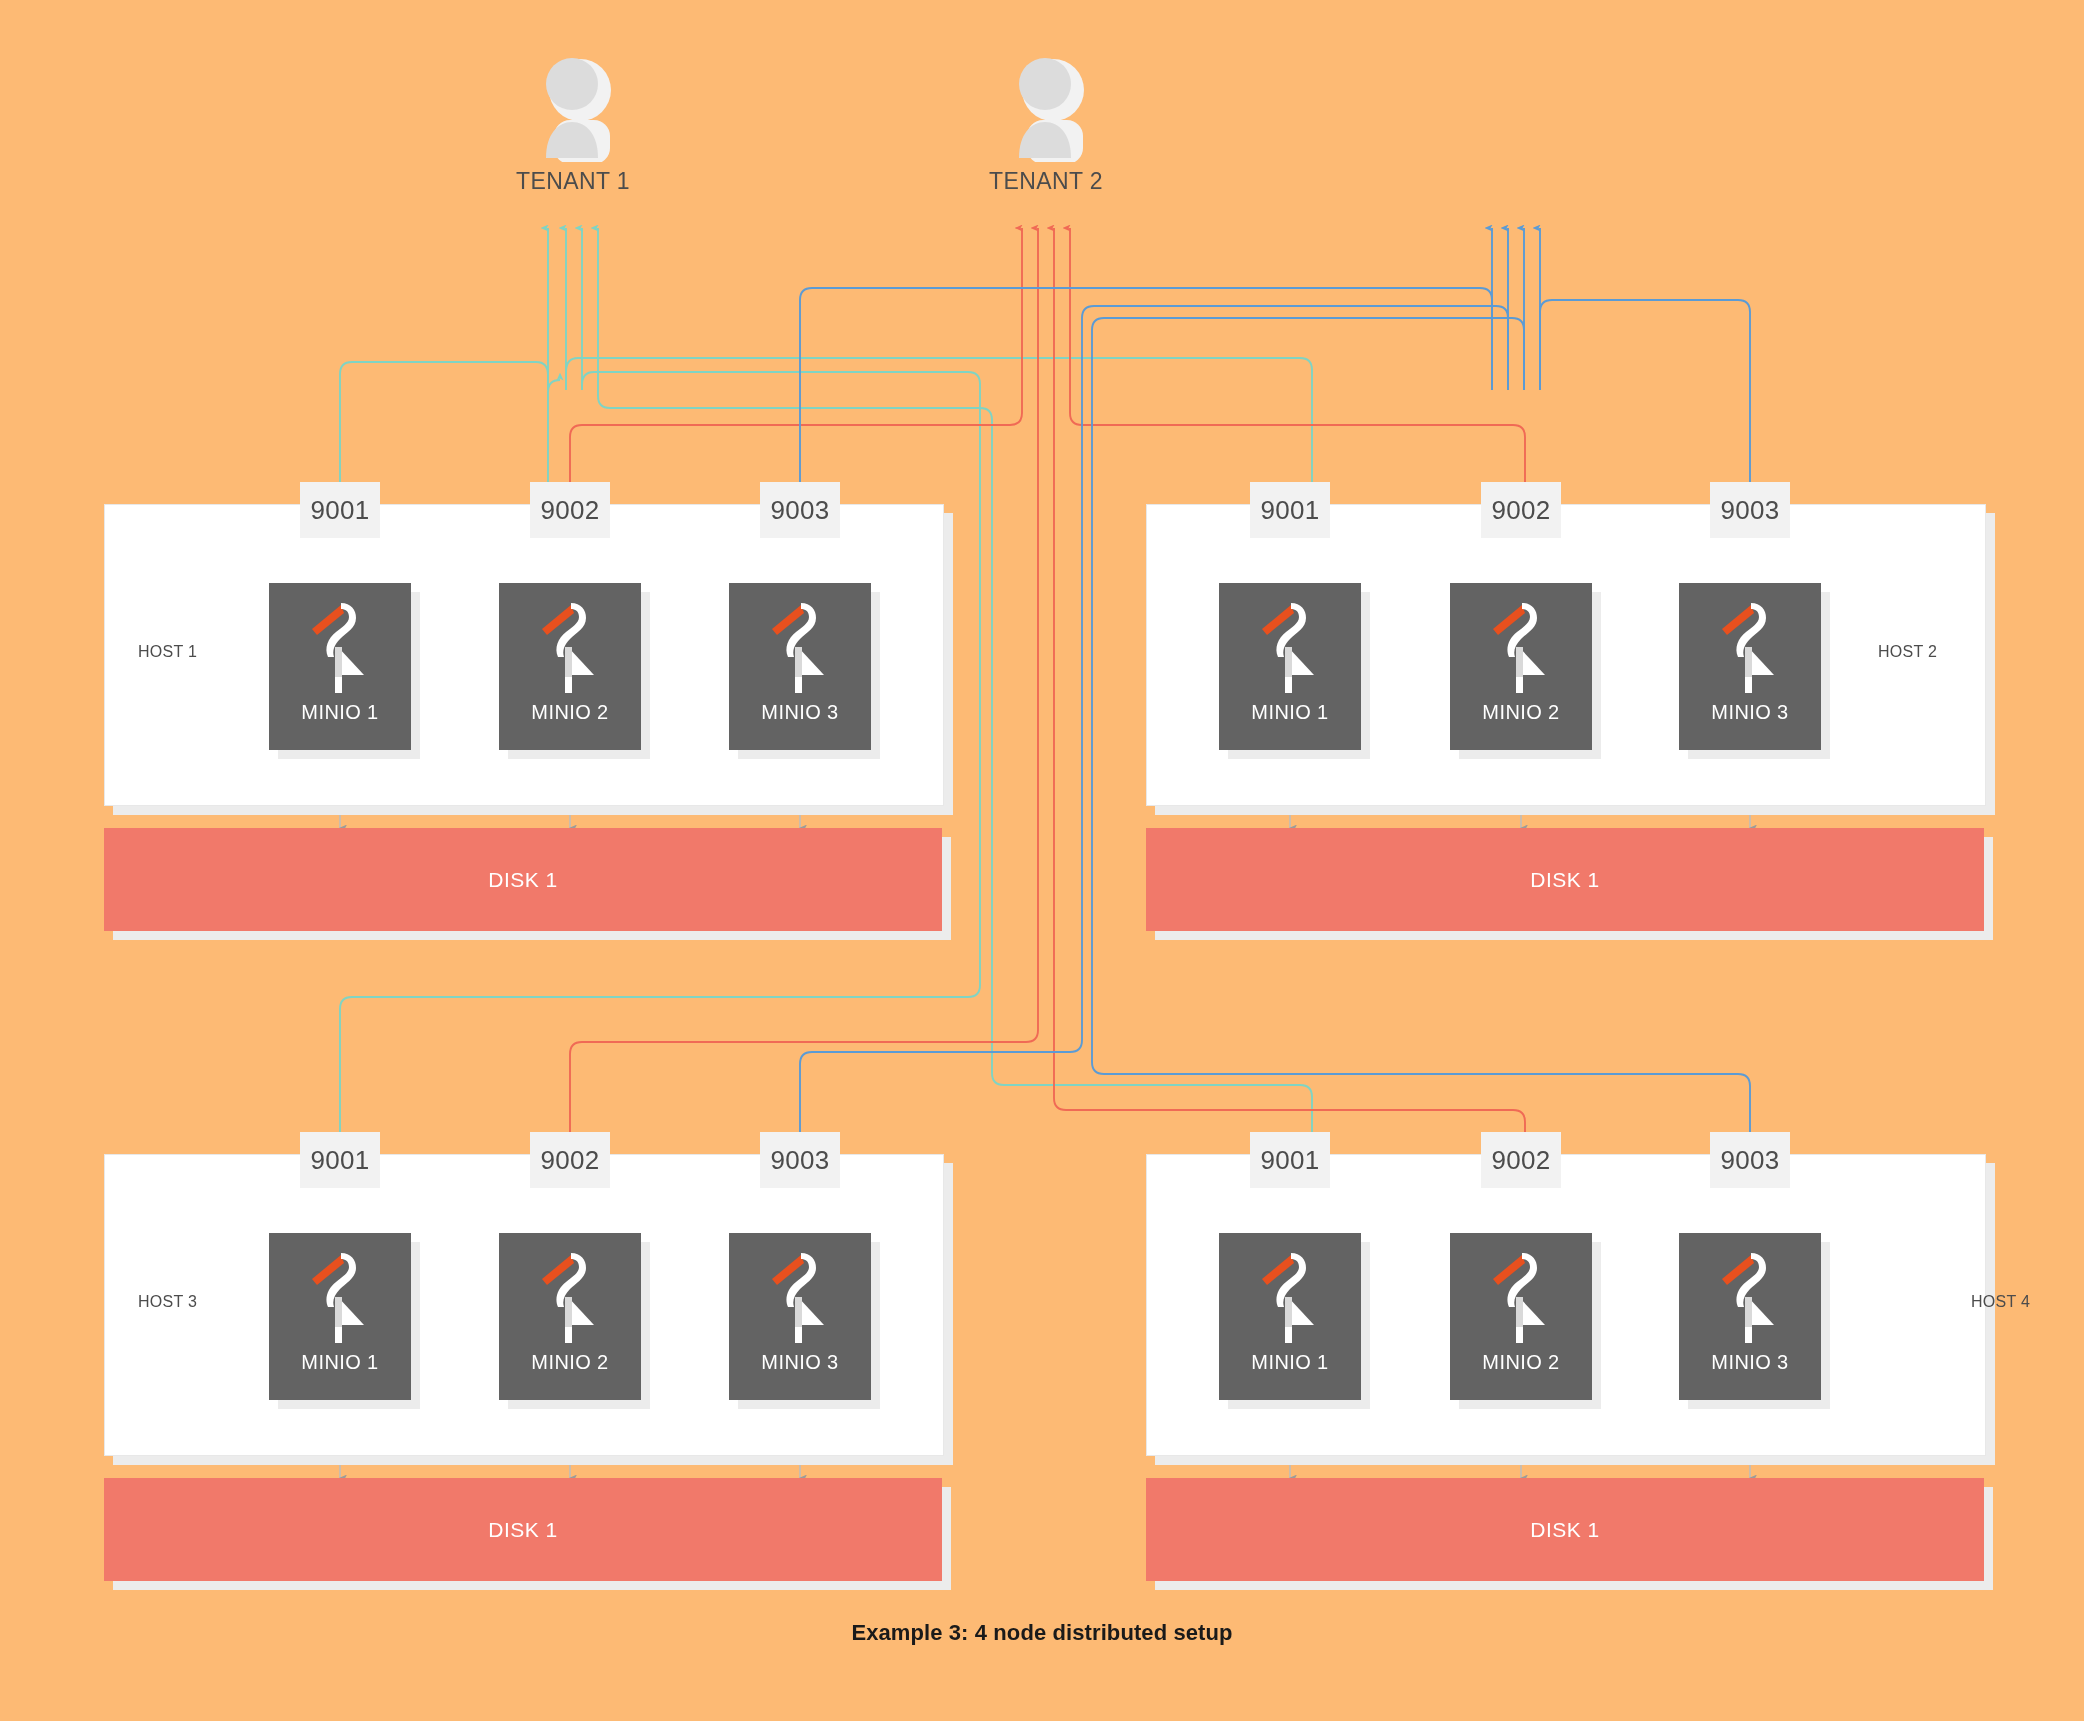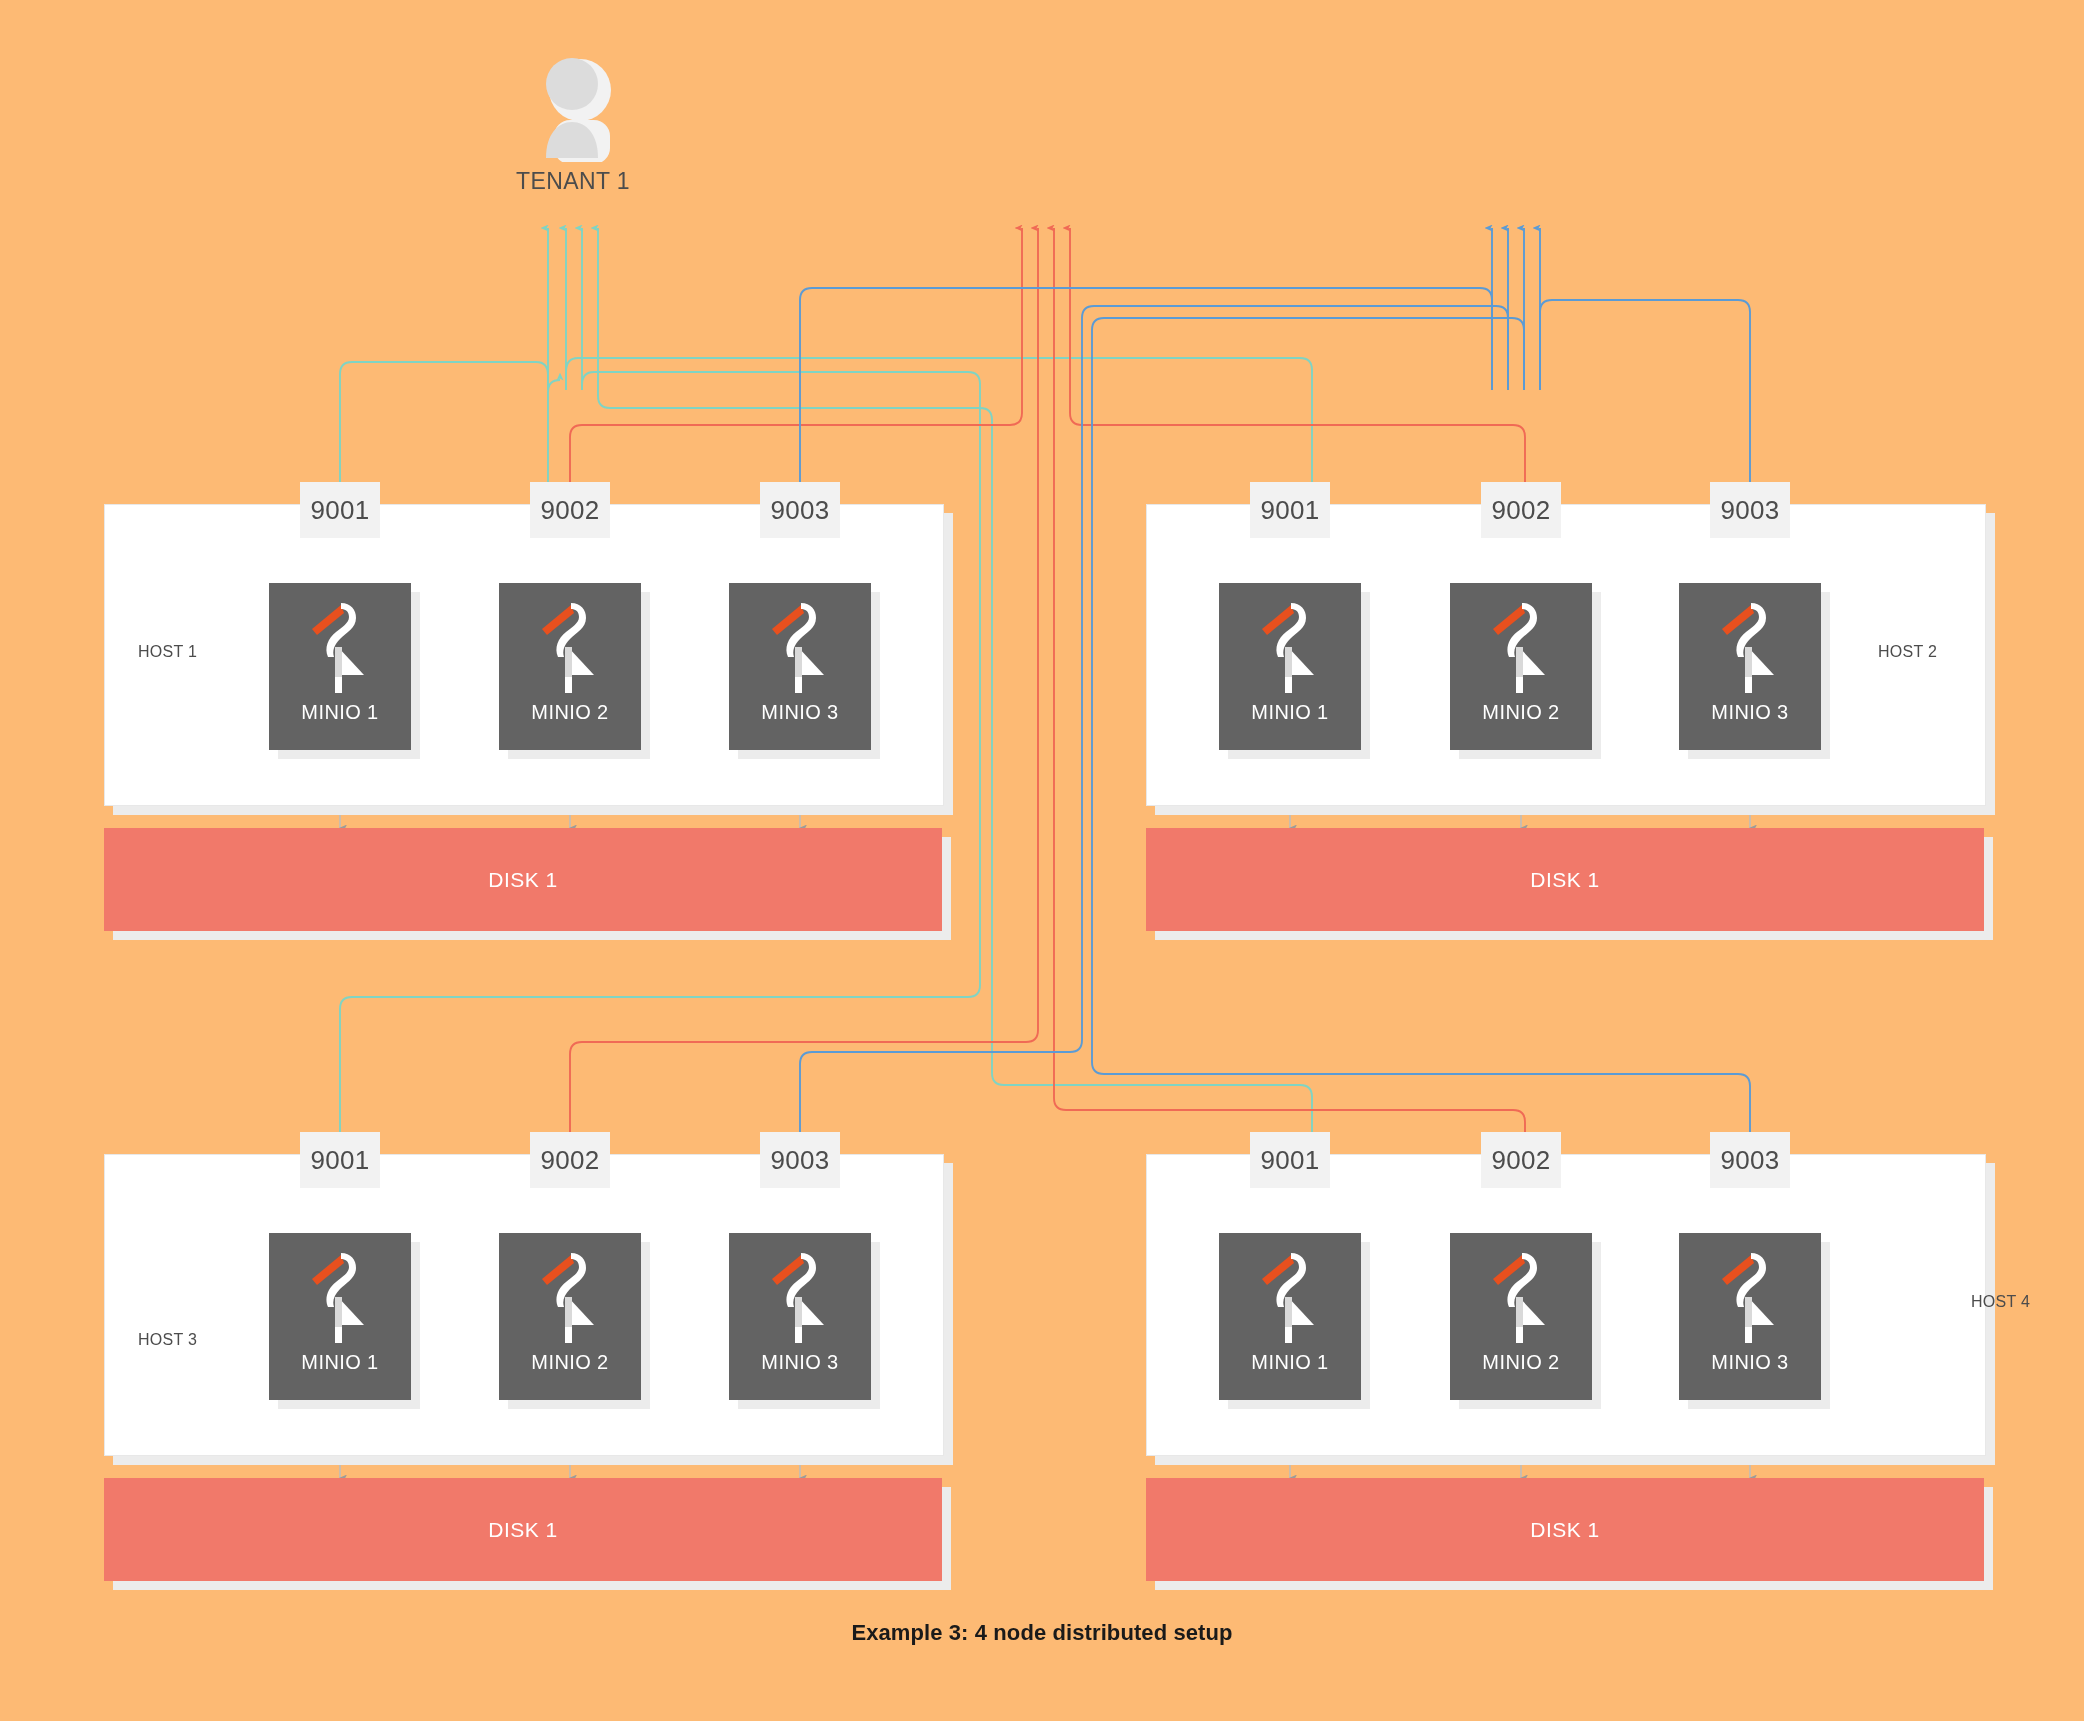--- a/index.html
+++ b/index.html
@@ -190,20 +190,31 @@
       <svg viewBox="0 0 90 110" width="90" height="110" xmlns="http://www.w3.org/2000/svg">
         <circle cx="52" cy="38" r="31" fill="#f2f2f2"></circle>
         <rect x="26" y="68" width="56" height="44" rx="16" fill="#f2f2f2"></rect>
         <circle cx="44" cy="32" r="26" fill="#dcdcdc"></circle>
         <path d="M18 106 C18 82 30 70 44 70 C58 70 70 82 70 106 Z" fill="#dcdcdc"></path>
       </svg>
     </div>
     <div class="t-label">TENANT 1</div>
   </div>
 
+  <div class="tenant" style="left:946px;top:52px;">
+    <div class="avatar">
+      <svg viewBox="0 0 90 110" width="90" height="110" xmlns="http://www.w3.org/2000/svg">
+        <circle cx="52" cy="38" r="31" fill="#f2f2f2"></circle>
+        <rect x="26" y="68" width="56" height="44" rx="16" fill="#f2f2f2"></rect>
+        <circle cx="44" cy="32" r="26" fill="#dcdcdc"></circle>
+        <path d="M18 106 C18 82 30 70 44 70 C58 70 70 82 70 106 Z" fill="#dcdcdc"></path>
+      </svg>
+    </div>
+    <div class="t-label">TENANT 2</div>
+  </div>
 
 
   <div class="host-box" style="left:104px;top:504px;width:838px;height:300px;"></div>
   <div class="host-label" style="left:138px;top:643px;">HOST 1</div>
 
   <div class="port" style="left:300px;top:482px;width:80px;height:56px;">9001</div>
   <div class="port" style="left:530px;top:482px;width:80px;height:56px;">9002</div>
   <div class="port" style="left:760px;top:482px;width:80px;height:56px;">9003</div>
 
   <div class="minio" style="left:269px;top:583px;width:142px;height:167px;">
@@ -293,21 +304,21 @@
       </svg>
     </div>
     <div class="m-label">MINIO 3</div>
   </div>
 
   <div class="disk" style="left:1146px;top:828px;width:838px;height:103px;">
     <span class="d-label">DISK 1</span>
   </div>
 
   <div class="host-box" style="left:104px;top:1154px;width:838px;height:300px;"></div>
-  <div class="host-label" style="left:138px;top:1293px;margin-top:38px;">HOST 3</div>
+  <div class="host-label" style="left:138px;top:1293px;">HOST 3</div>
 
   <div class="port" style="left:300px;top:1132px;width:80px;height:56px;">9001</div>
   <div class="port" style="left:530px;top:1132px;width:80px;height:56px;">9002</div>
   <div class="port" style="left:760px;top:1132px;width:80px;height:56px;">9003</div>
 
   <div class="minio" style="left:269px;top:1233px;width:142px;height:167px;">
     <div class="logo">
       <svg viewBox="0 0 64 110" width="64" height="110" xmlns="http://www.w3.org/2000/svg">
         <path d="M4 38 L33 14 L36 22 L9 44 Z" fill="#e8501e"></path>
         <path d="M33 12 C43 12 48 19 48 27 C48 37 38 42 32 48 C26 54 24 60 26 66 L20 66 C16 57 20 47 28 41 C34 36 41 32 41 26 C41 20 37 18 33 18 Z" fill="#ffffff"></path>

